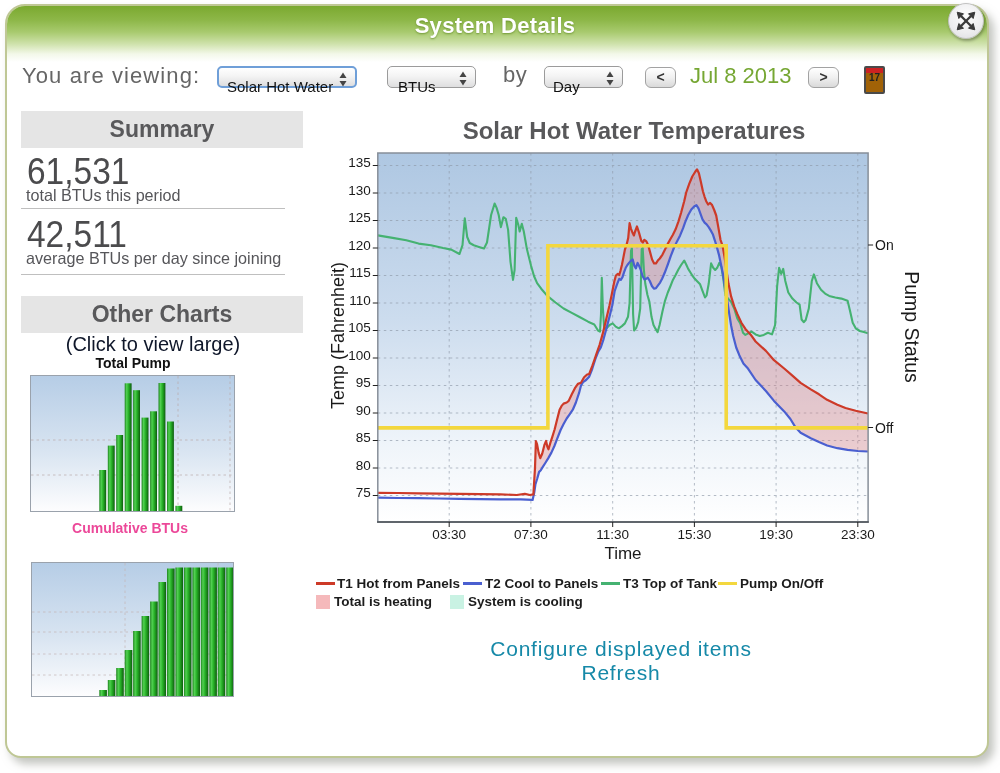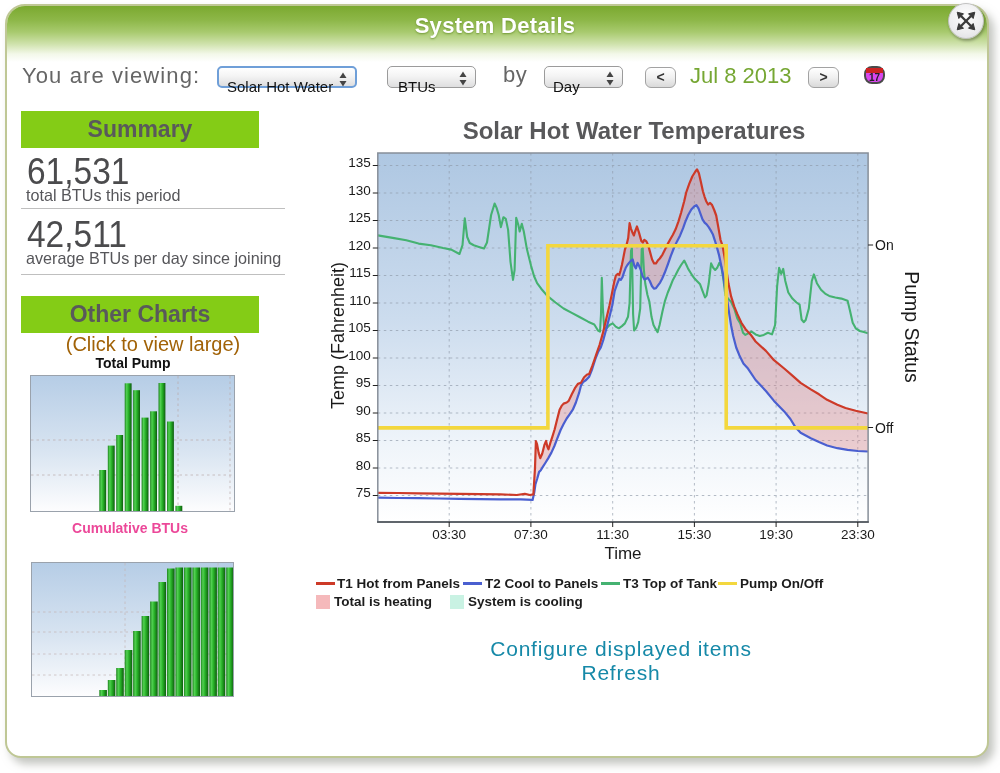--- a/index.html
+++ b/index.html
@@ -9,21 +9,21 @@
 #hdrg { position:absolute; left:0; top:0; right:0; height:56px;
   background:linear-gradient(180deg,#7aa82f 0px,#83af3a 6px,#8db748 14px,#a8ca6e 26px,#cfe2ac 38px,#f3f8e9 48px,#ffffff 56px); }
 #title { position:absolute; left:0; top:13px; width:990px; text-align:center; color:#fff; font-size:22px; font-weight:bold; letter-spacing:0.3px; text-shadow:0 1px 2px rgba(90,130,30,0.7); }
 #closeb { position:absolute; left:948px; top:3px; width:36px; height:36px; border-radius:50%;
   background:radial-gradient(circle at 50% 35%, #fdfdfd 0%, #ededef 60%, #dcdce0 100%); border:1px solid #c2c2c2; box-shadow:1px 2px 3px rgba(0,0,0,0.3); }
 .grey22 { position:absolute; color:#666; font-size:22px; letter-spacing:0.5px; white-space:nowrap; }
 .sel { position:absolute; height:22px; border-radius:5px; background:linear-gradient(180deg,#ffffff 0%,#f4f4f4 45%,#dededf 100%); border:1px solid #9b9b9b; font-size:15px; color:#111; }
 .sel .tx { position:absolute; top:2px; white-space:nowrap;margin-top:9px; }
 .sel .ar { position:absolute; right:8px; top:3.5px; width:8px; height:15px; }
 .btn { position:absolute; width:31px; height:21px; border-radius:6px; border:1px solid #a2a2a2; background:linear-gradient(180deg,#ffffff 0%,#f0f0f0 50%,#d9d9d9 100%); color:#333; font-size:14px; font-weight:bold; text-align:center; line-height:19px; }
-.yhdr { position:absolute; left:21px; width:238px; height:37px; background:#84cc16; color:#59595b; font-size:23px; font-weight:bold; text-align:center; line-height:37px; }
+.yhdr { position:absolute; left:21px; width:282px; height:37px; background:#e5e5e5; color:#59595b; font-size:23px; font-weight:bold; text-align:center; line-height:37px; }
 .big { position:absolute; left:27px; color:#4b4b4d; font-size:36px; transform:scaleX(0.93); transform-origin:left top; white-space:nowrap; }
 .sm { position:absolute; left:26px; color:#56565a; font-size:16.5px; transform:scaleX(0.98); transform-origin:left top; white-space:nowrap; }
 .rule { position:absolute; left:21px; width:264px; border-top:1px solid #bfbfbf; }
 .ctr { position:absolute; text-align:center; }
 .link { color:#1689a8; font-size:21px; letter-spacing:0.8px; }
 .lgl { position:absolute; font-size:13.5px; font-weight:bold; color:#1c1c1c; white-space:nowrap; }
 .lsw { position:absolute; width:19px; height:3px; top:6px; }
 .lbx { position:absolute; width:14px; height:14px; top:1px; }
 </style></head>
 <body>
@@ -61,35 +61,35 @@
 <div class="sel" style="left:544px;top:66px;width:79px;">
   <span class="tx" style="left:8px;">Day</span>
     <svg class="ar" viewBox="0 0 8 15">
       <path d="M4,0.5 L7.5,6 L0.5,6 Z" fill="#444"></path>
       <path d="M4,14.5 L7.5,9 L0.5,9 Z" fill="#444"></path>
     </svg>
 </div>
 <div class="btn" style="left:645px;top:67px;">&lt;</div>
 <span class="abs" style="left:690px;top:63px;color:#76a733;font-size:22px;white-space:nowrap;">Jul 8 2013</span>
 <div class="btn" style="left:808px;top:67px;">&gt;</div>
-<div class="abs" style="left:864px;top:66px;width:21px;height:18px;border:2px solid #4a4a4a;border-radius:8px;background:#d946ef;">
+<div class="abs" style="left:864px;top:66px;width:21px;height:28px;border:2px solid #4a4a4a;border-radius:2px;background:#a16207;">
   <div class="abs" style="left:0;top:0;width:100%;height:5px;background:#cc2222;"></div>
   <div class="abs" style="left:0;top:4px;width:100%;text-align:center;font-size:10px;font-weight:bold;color:#222;">17</div>
 </div>
 
 <div class="yhdr" style="top:111px;">Summary</div>
 <div class="big" style="top:151px;">61,531</div>
 <div class="sm" style="top:186px;">total BTUs this period</div>
 <div class="rule" style="top:208px;"></div>
 <div class="big" style="top:214px;">42,511</div>
 <div class="sm" style="top:249px;">average BTUs per day since joining</div>
 <div class="rule" style="top:274px;"></div>
 
 <div class="yhdr" style="top:296px;">Other Charts</div>
-<div class="ctr" style="left:0px;top:333px;width:306px;color:#a16207;font-size:20px;">(Click to view large)</div>
+<div class="ctr" style="left:0px;top:333px;width:306px;color:#0f172a;font-size:20px;">(Click to view large)</div>
 <div class="ctr" style="left:0px;top:355px;width:266px;color:#111;font-size:14px;font-weight:bold;">Total Pump</div>
 <svg width="205" height="137" viewBox="0 0 205 137" style="position:absolute;left:30px;top:375px">
 <defs>
       <linearGradient id="barG" x1="0" y1="0" x2="1" y2="0">
 <stop offset="0" stop-color="#1e841e"></stop>
         <stop offset="0.28" stop-color="#52d052"></stop>
         <stop offset="0.55" stop-color="#28b228"></stop>
         <stop offset="1" stop-color="#0d5c0d"></stop>
       </linearGradient>
 <linearGradient id="bgM" x1="0" y1="0" x2="0" y2="1">

